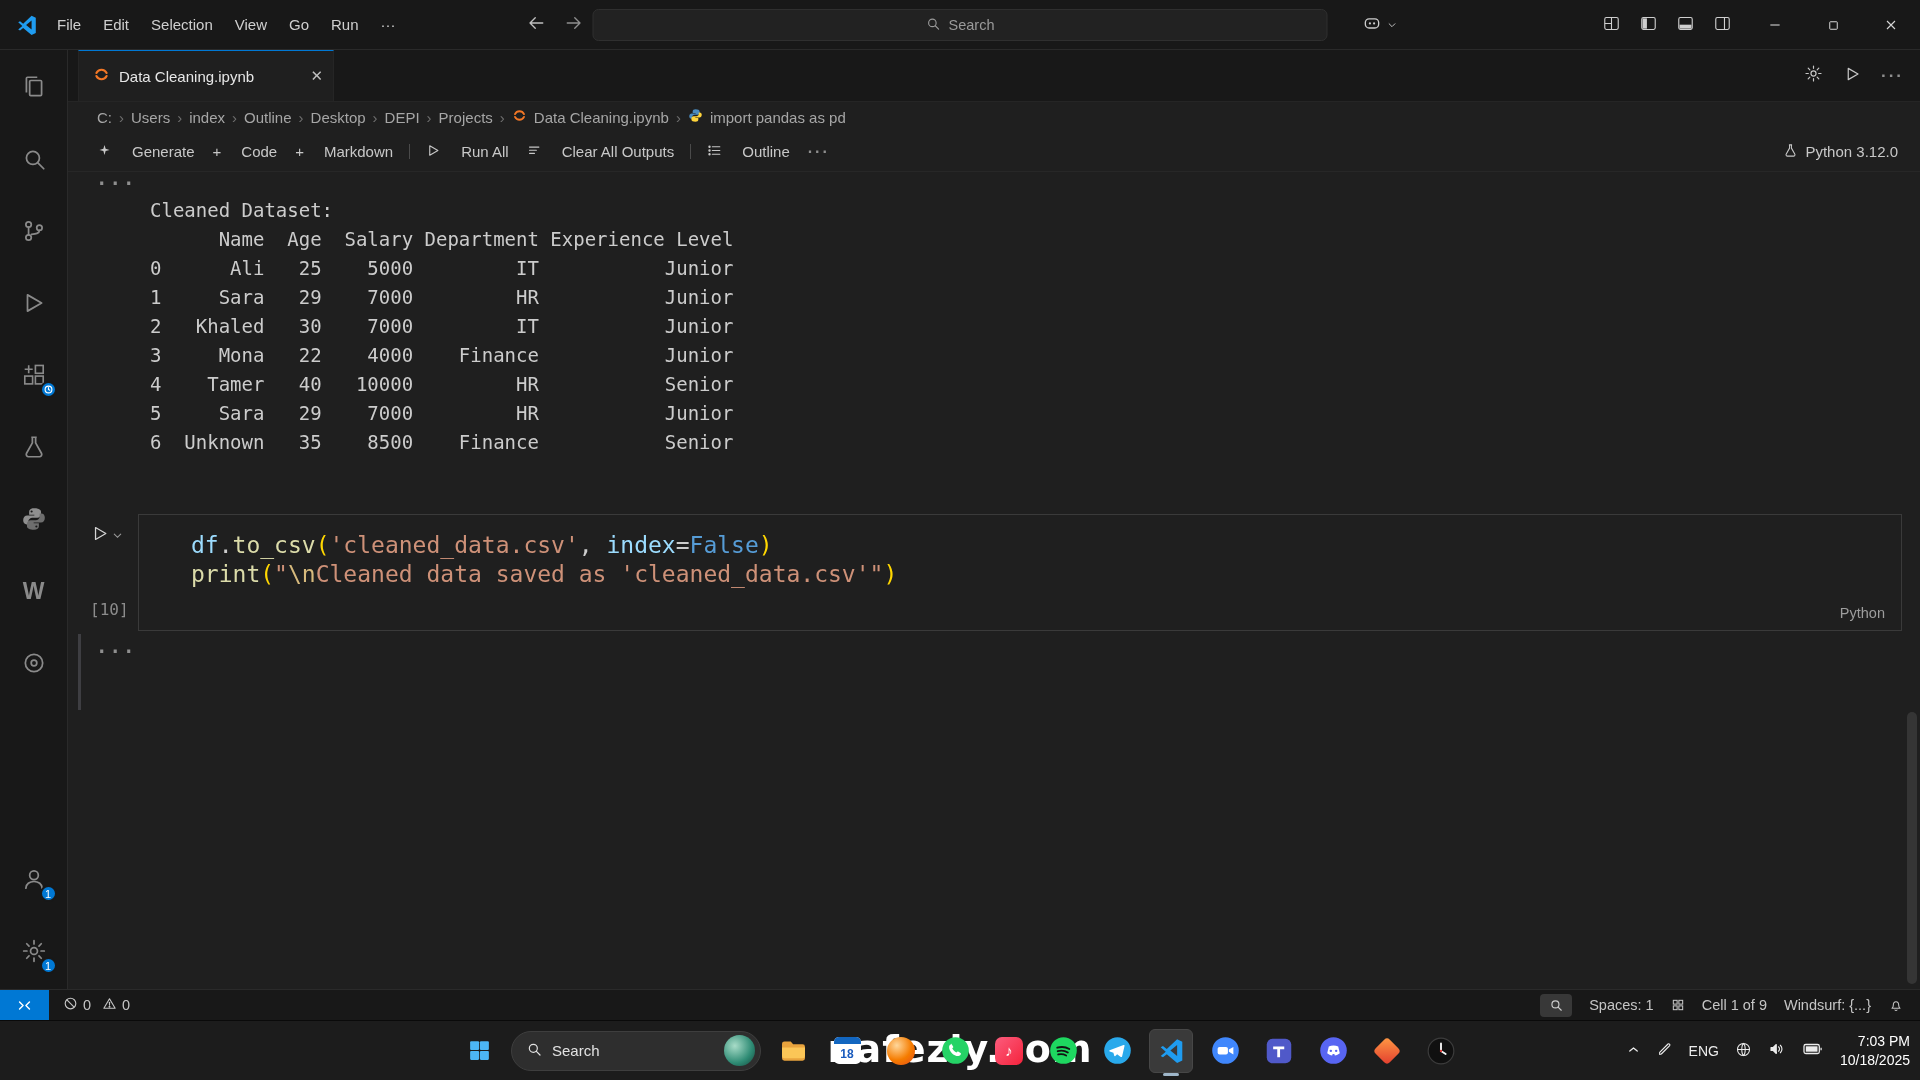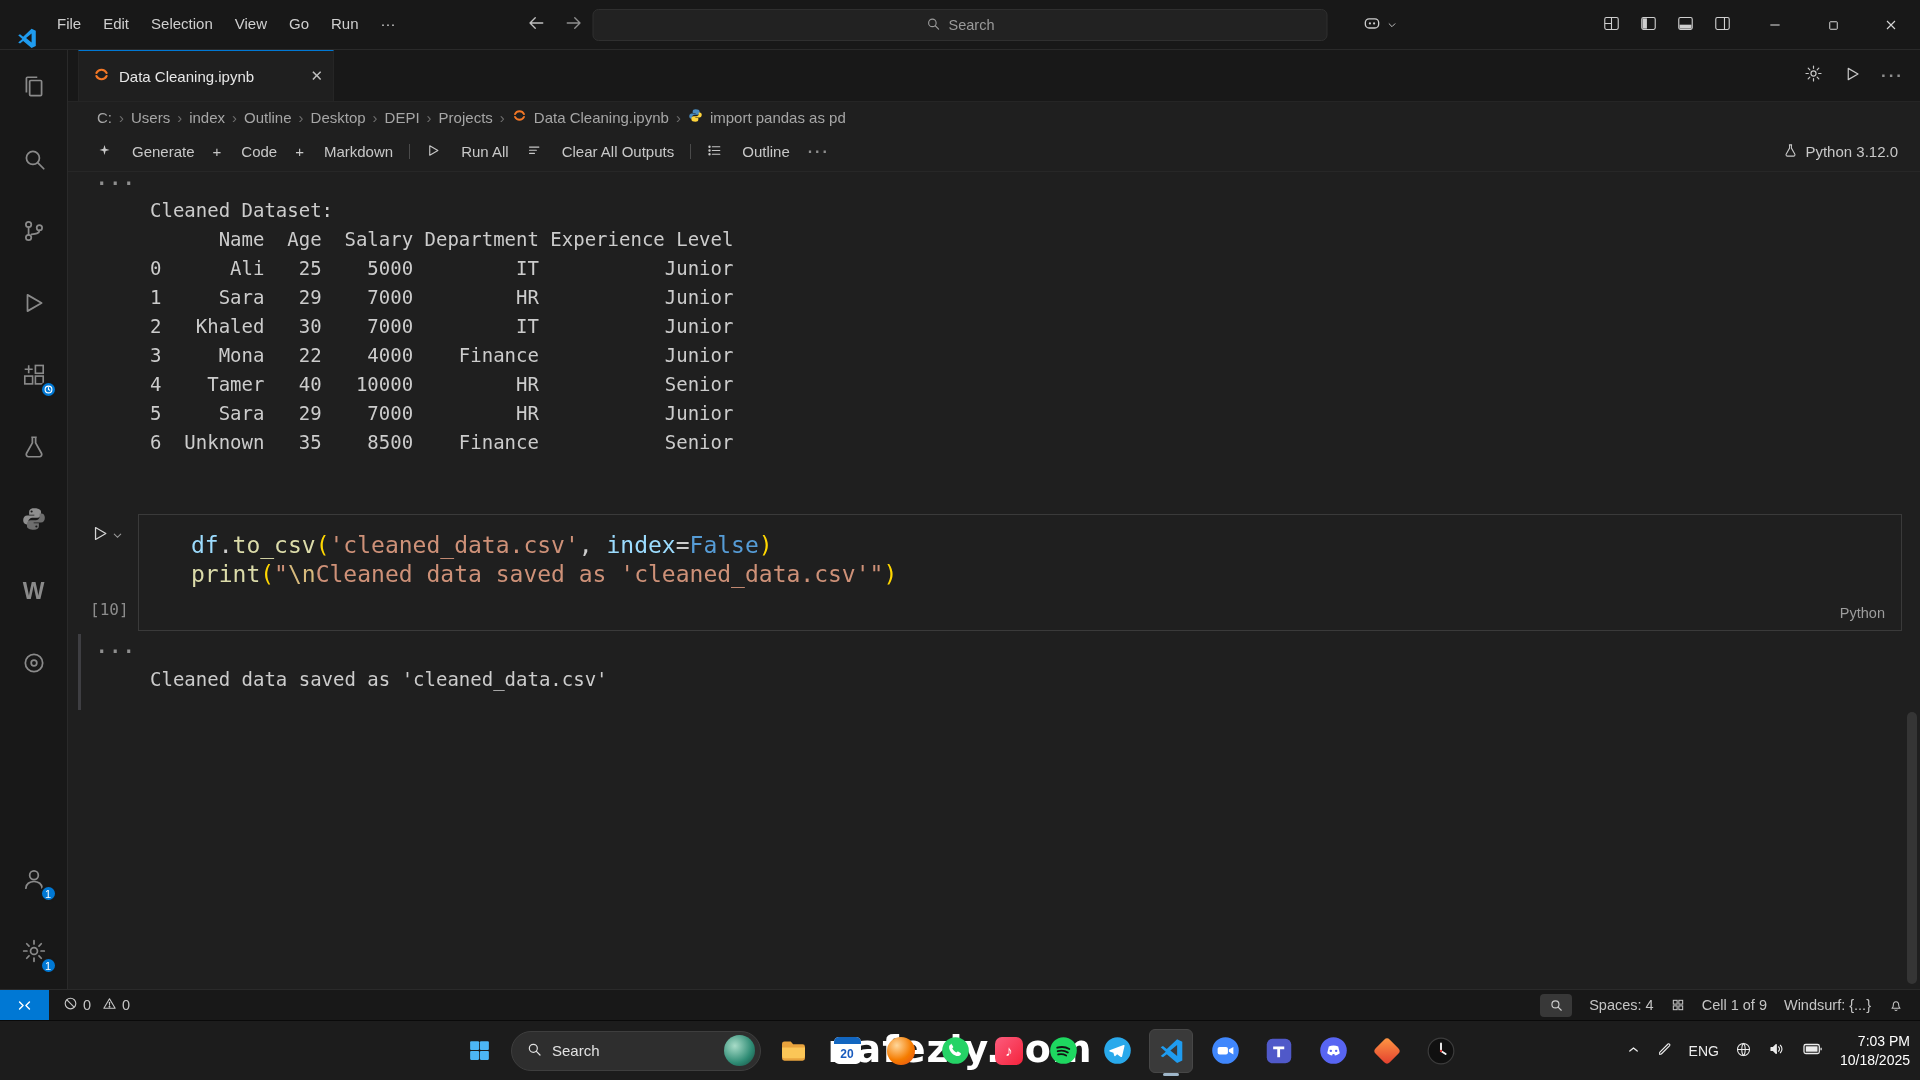--- a/index.html
+++ b/index.html
@@ -1,21 +1,21 @@
 <!DOCTYPE html>
 <html><head>
 <meta charset="utf-8">
 <style>
 *{margin:0;padding:0;box-sizing:border-box}
 html,body{width:1920px;height:1080px;overflow:hidden;background:#1f1f1f}
 body{font-family:"Liberation Sans",sans-serif;color:#ccc}
 .screen{position:absolute;inset:0;width:1920px;height:1080px;overflow:hidden}
 
 
-.titlebar{position:absolute;top:0;left:0;width:100%;height:50px;background:#181818;border-bottom:1px solid #2a2a2a;display:flex;align-items:flex-end;z-index:5}
+.titlebar{position:absolute;top:0;left:0;width:100%;height:50px;background:#181818;border-bottom:1px solid #2a2a2a;display:flex;align-items:center;z-index:5}
 .tb-logo{margin-left:16px;display:flex}
 .menus{display:flex;margin-left:8px}
 .menu-item{padding:0 11px;font-size:15px;color:#cfcfcf;line-height:50px}
 .nav-arrows{position:absolute;left:527px;top:0;height:50px;display:flex;align-items:center;gap:20px}
 .cmd-center{position:absolute;left:50%;transform:translateX(-50%);top:9px;width:735px;height:32px;background:#222222;border:1px solid #2f2f2f;border-radius:6px;display:flex;align-items:center;justify-content:center;gap:8px;color:#9a9a9a;font-size:14.5px}
 .copilot{position:absolute;left:1362px;top:0;height:50px;display:flex;align-items:center;gap:5px}
 .layout-icons{position:absolute;right:188px;top:0;height:50px;display:flex;align-items:center;gap:18px}
 .win-controls{position:absolute;right:0;top:0;height:50px;display:flex}
 .win-btn{width:58px;height:50px;display:flex;align-items:center;justify-content:center}
 
@@ -370,21 +370,20 @@
 
       <div class="cell">
         <div class="cell-code"><div class="code-line"><span class="tok-v">df</span><span class="tok-p">.</span><span class="tok-f">to_csv</span><span class="tok-b">(</span><span class="tok-s">'cleaned_data.csv'</span><span class="tok-p">, </span><span class="tok-v">index</span><span class="tok-p">=</span><span class="tok-k">False</span><span class="tok-b">)</span></div><div class="code-line"><span class="tok-f">print</span><span class="tok-b">(</span><span class="tok-s">"</span><span class="tok-e">\n</span><span class="tok-s">Cleaned data saved as 'cleaned_data.csv'"</span><span class="tok-b">)</span></div></div>
         <span class="lang-label">Python</span>
       </div>
 
       <span class="exec-count mono">[10]</span>
 
       <span class="focus-bar"></span>
       <span class="dots dots-out">···</span>
-      <pre class="text-output">Cleaned data saved as 'cleaned_data.csv'</pre>
 
       <span class="scroll-slider"></span>
     </div>
   </div>
 
   <footer class="statusbar">
     <span class="remote">
         <svg width="17" height="17" viewBox="0 0 24 24" fill="none" stroke="#ffffff" stroke-width="2" stroke-linecap="round" stroke-linejoin="round">
           <path d="M5 7l5 5-5 5M19 7l-5 5 5 5"></path>
         </svg>
@@ -402,21 +401,21 @@
           </svg></span>
       <span>0</span>
     </span>
     <span class="sb-right">
       <span class="sb-search-box">
           <svg width="14" height="14" viewBox="0 0 24 24" fill="none" stroke="#cccccc" stroke-width="2" stroke-linecap="round">
             <circle cx="11" cy="11" r="6"></circle>
             <path d="M15.6 15.6 21 21"></path>
           </svg>
         </span>
-      <span class="sb-item">Spaces: 4</span>
+      <span class="sb-item">Spaces: 1</span>
       <span class="sb-item">
           <svg width="14" height="14" viewBox="0 0 24 24" fill="none" stroke="#c5c5c5" stroke-width="1.8">
             <rect x="4" y="4" width="6.5" height="6.5"></rect>
             <rect x="13.5" y="4" width="6.5" height="6.5"></rect>
             <rect x="4" y="13.5" width="6.5" height="6.5"></rect>
             <rect x="13.5" y="13.5" width="6.5" height="6.5"></rect>
           </svg>
         </span>
       <span class="sb-item">Cell 1 of 9</span>
       <span class="sb-item">Windsurf: {...}</span>
@@ -453,21 +452,21 @@
       </span>
       <span class="tb-item">
           <svg width="29" height="29" viewBox="0 0 24 24">
             <path fill="#e8a33d" d="M2.5 6.5a2 2 0 0 1 2-2h5.2l2 2.3h7.8a2 2 0 0 1 2 2v9.7a2 2 0 0 1-2 2H4.5a2 2 0 0 1-2-2z"></path>
             <path fill="#fbc657" d="M2.5 9.5h19v7a2 2 0 0 1-2 2H4.5a2 2 0 0 1-2-2z"></path>
           </svg>
         </span>
       <span class="tb-item">
           <span class="cal">
             <span class="cal-top"></span>
-            <span class="cal-num">20</span>
+            <span class="cal-num">18</span>
           </span>
         </span>
       <span class="tb-item">
           <span class="browser"></span>
         </span>
       <span class="tb-item">
           <svg width="29" height="29" viewBox="0 0 24 24">
             <circle cx="12" cy="12" r="11" fill="#25d366"></circle>
             <path fill="#ffffff" d="M8.6 6.8c-.9 0-1.9 1-1.9 2.2 0 3.6 3.7 7.6 7.6 7.6 1.2 0 2.2-1 2.2-1.9 0-.3-.1-.5-.3-.6l-2-1.2a.6.6 0 0 0-.8.1l-.6.7c-1.4-.6-2.9-2-3.5-3.5l.7-.6c.2-.2.3-.5.1-.8l-1.2-2c-.1-.2-.3-.3-.6-.3z"></path>
           </svg>

